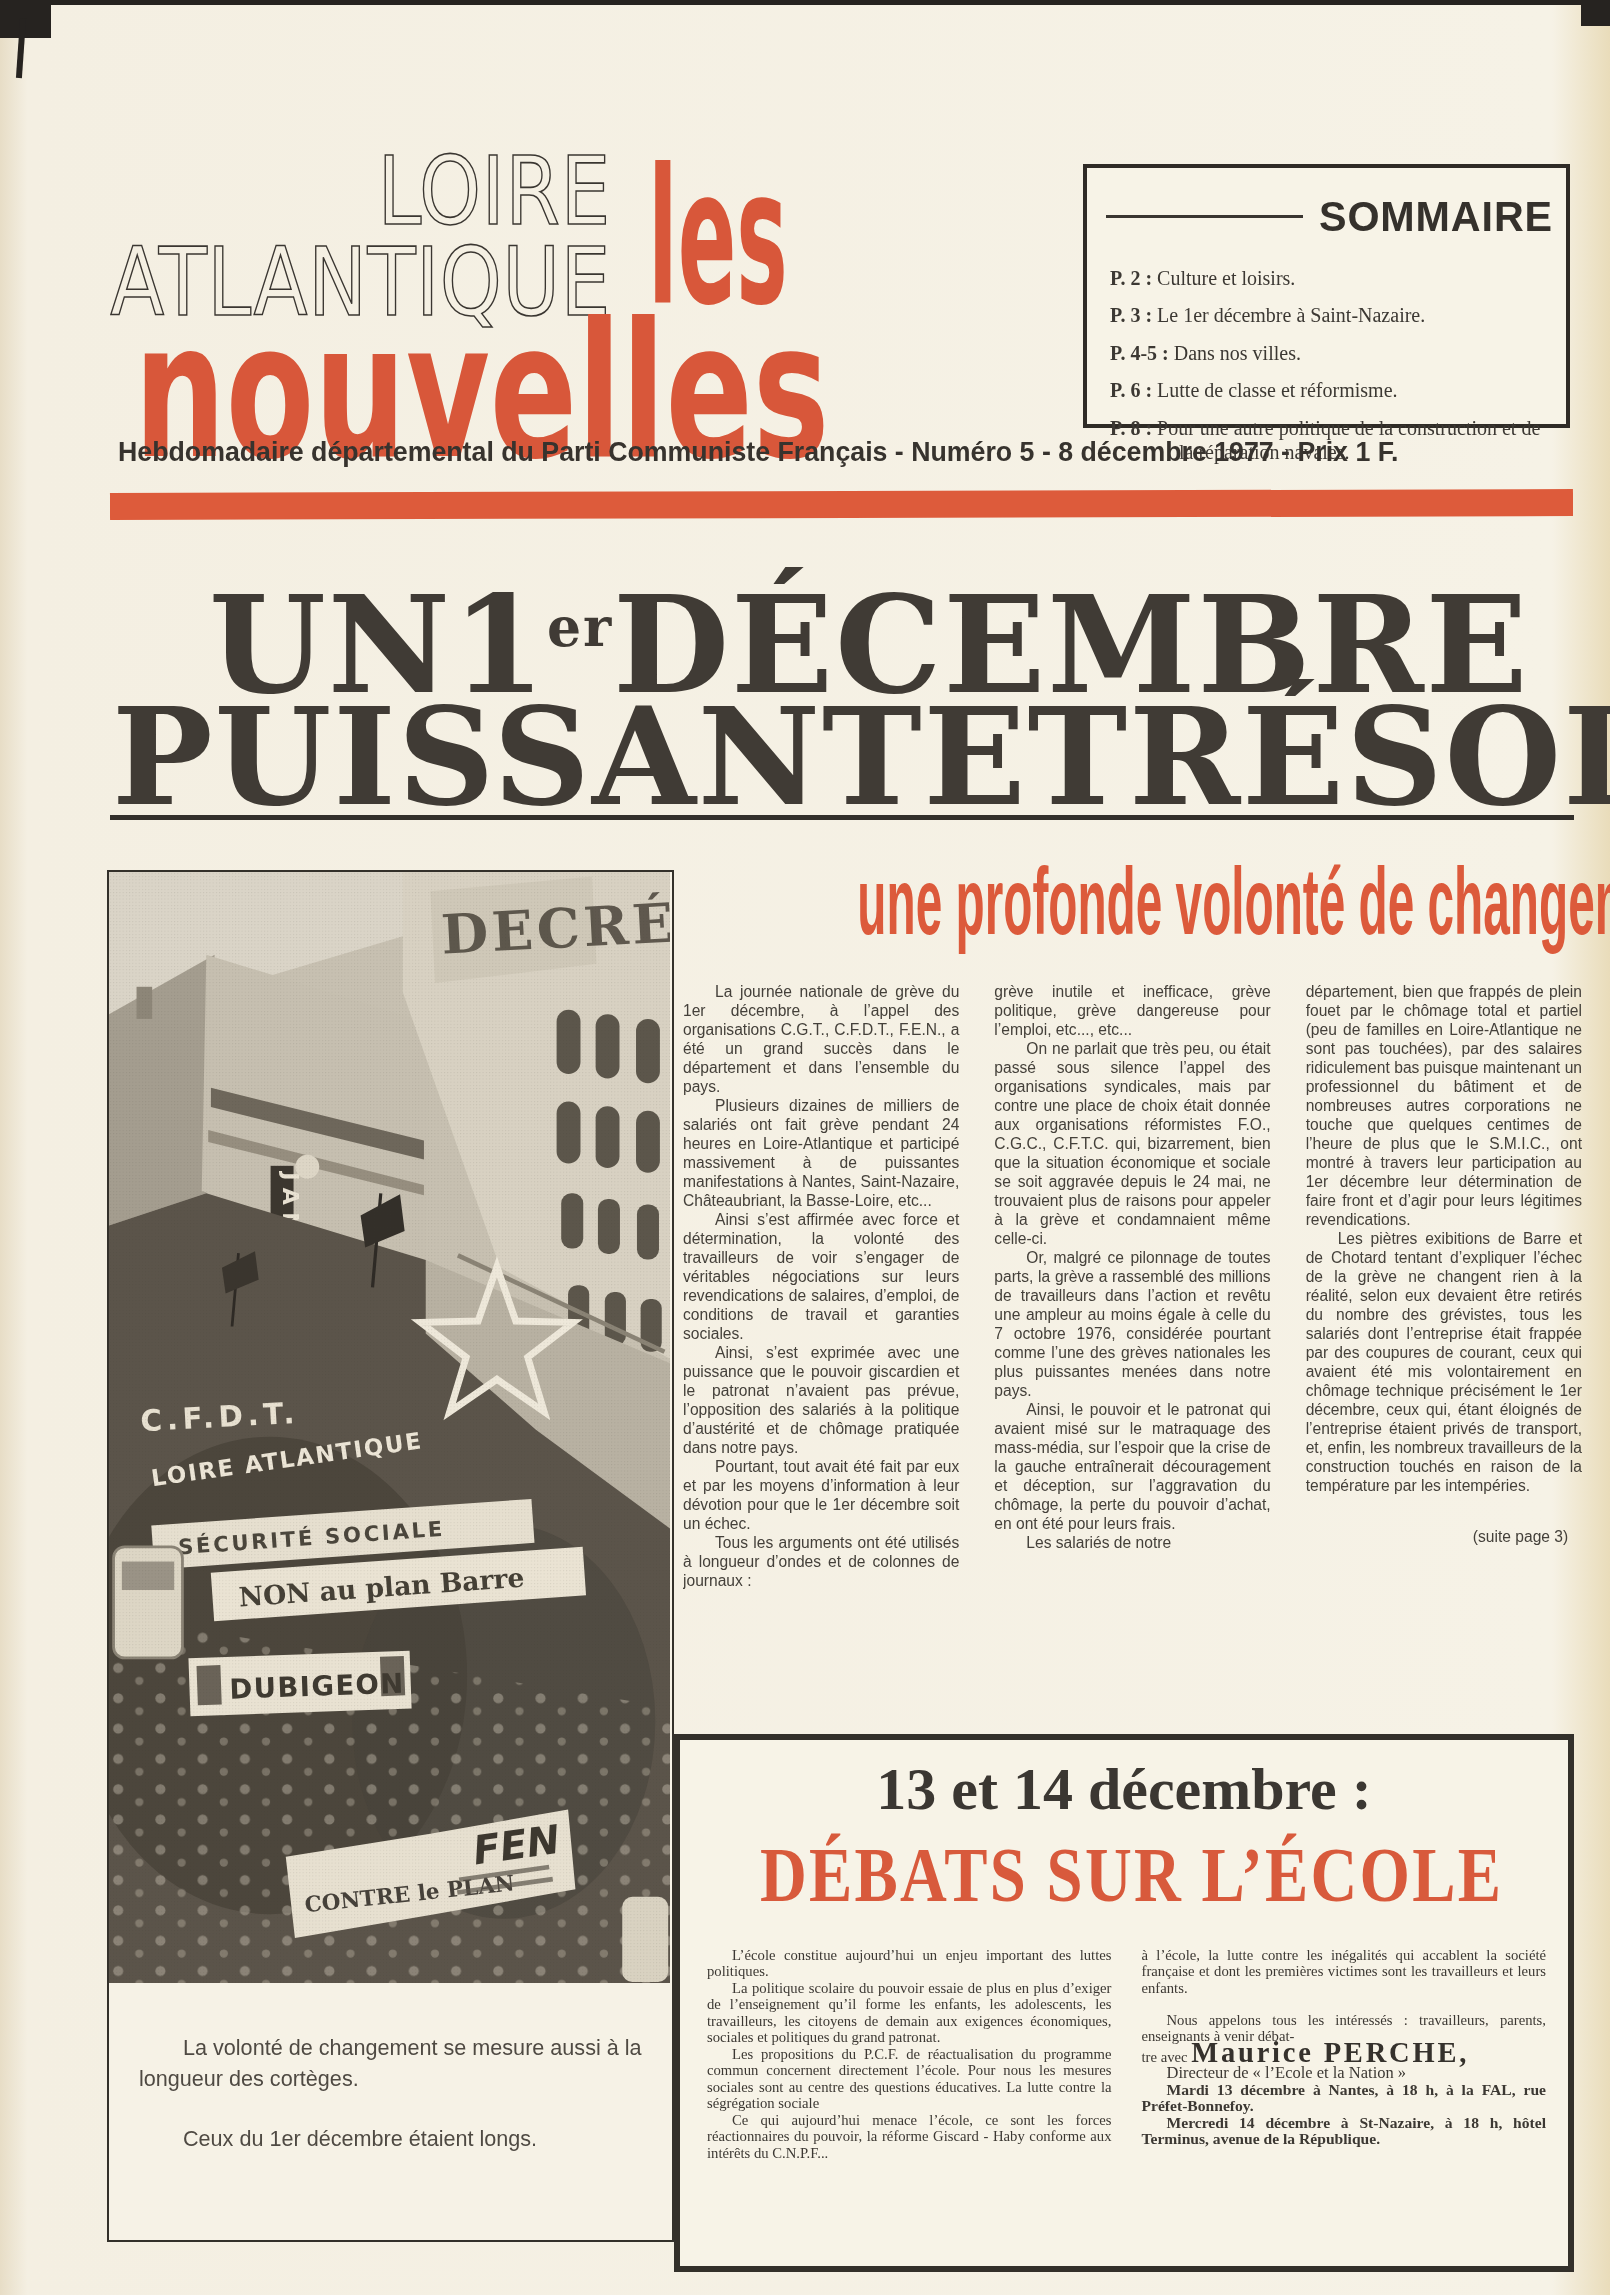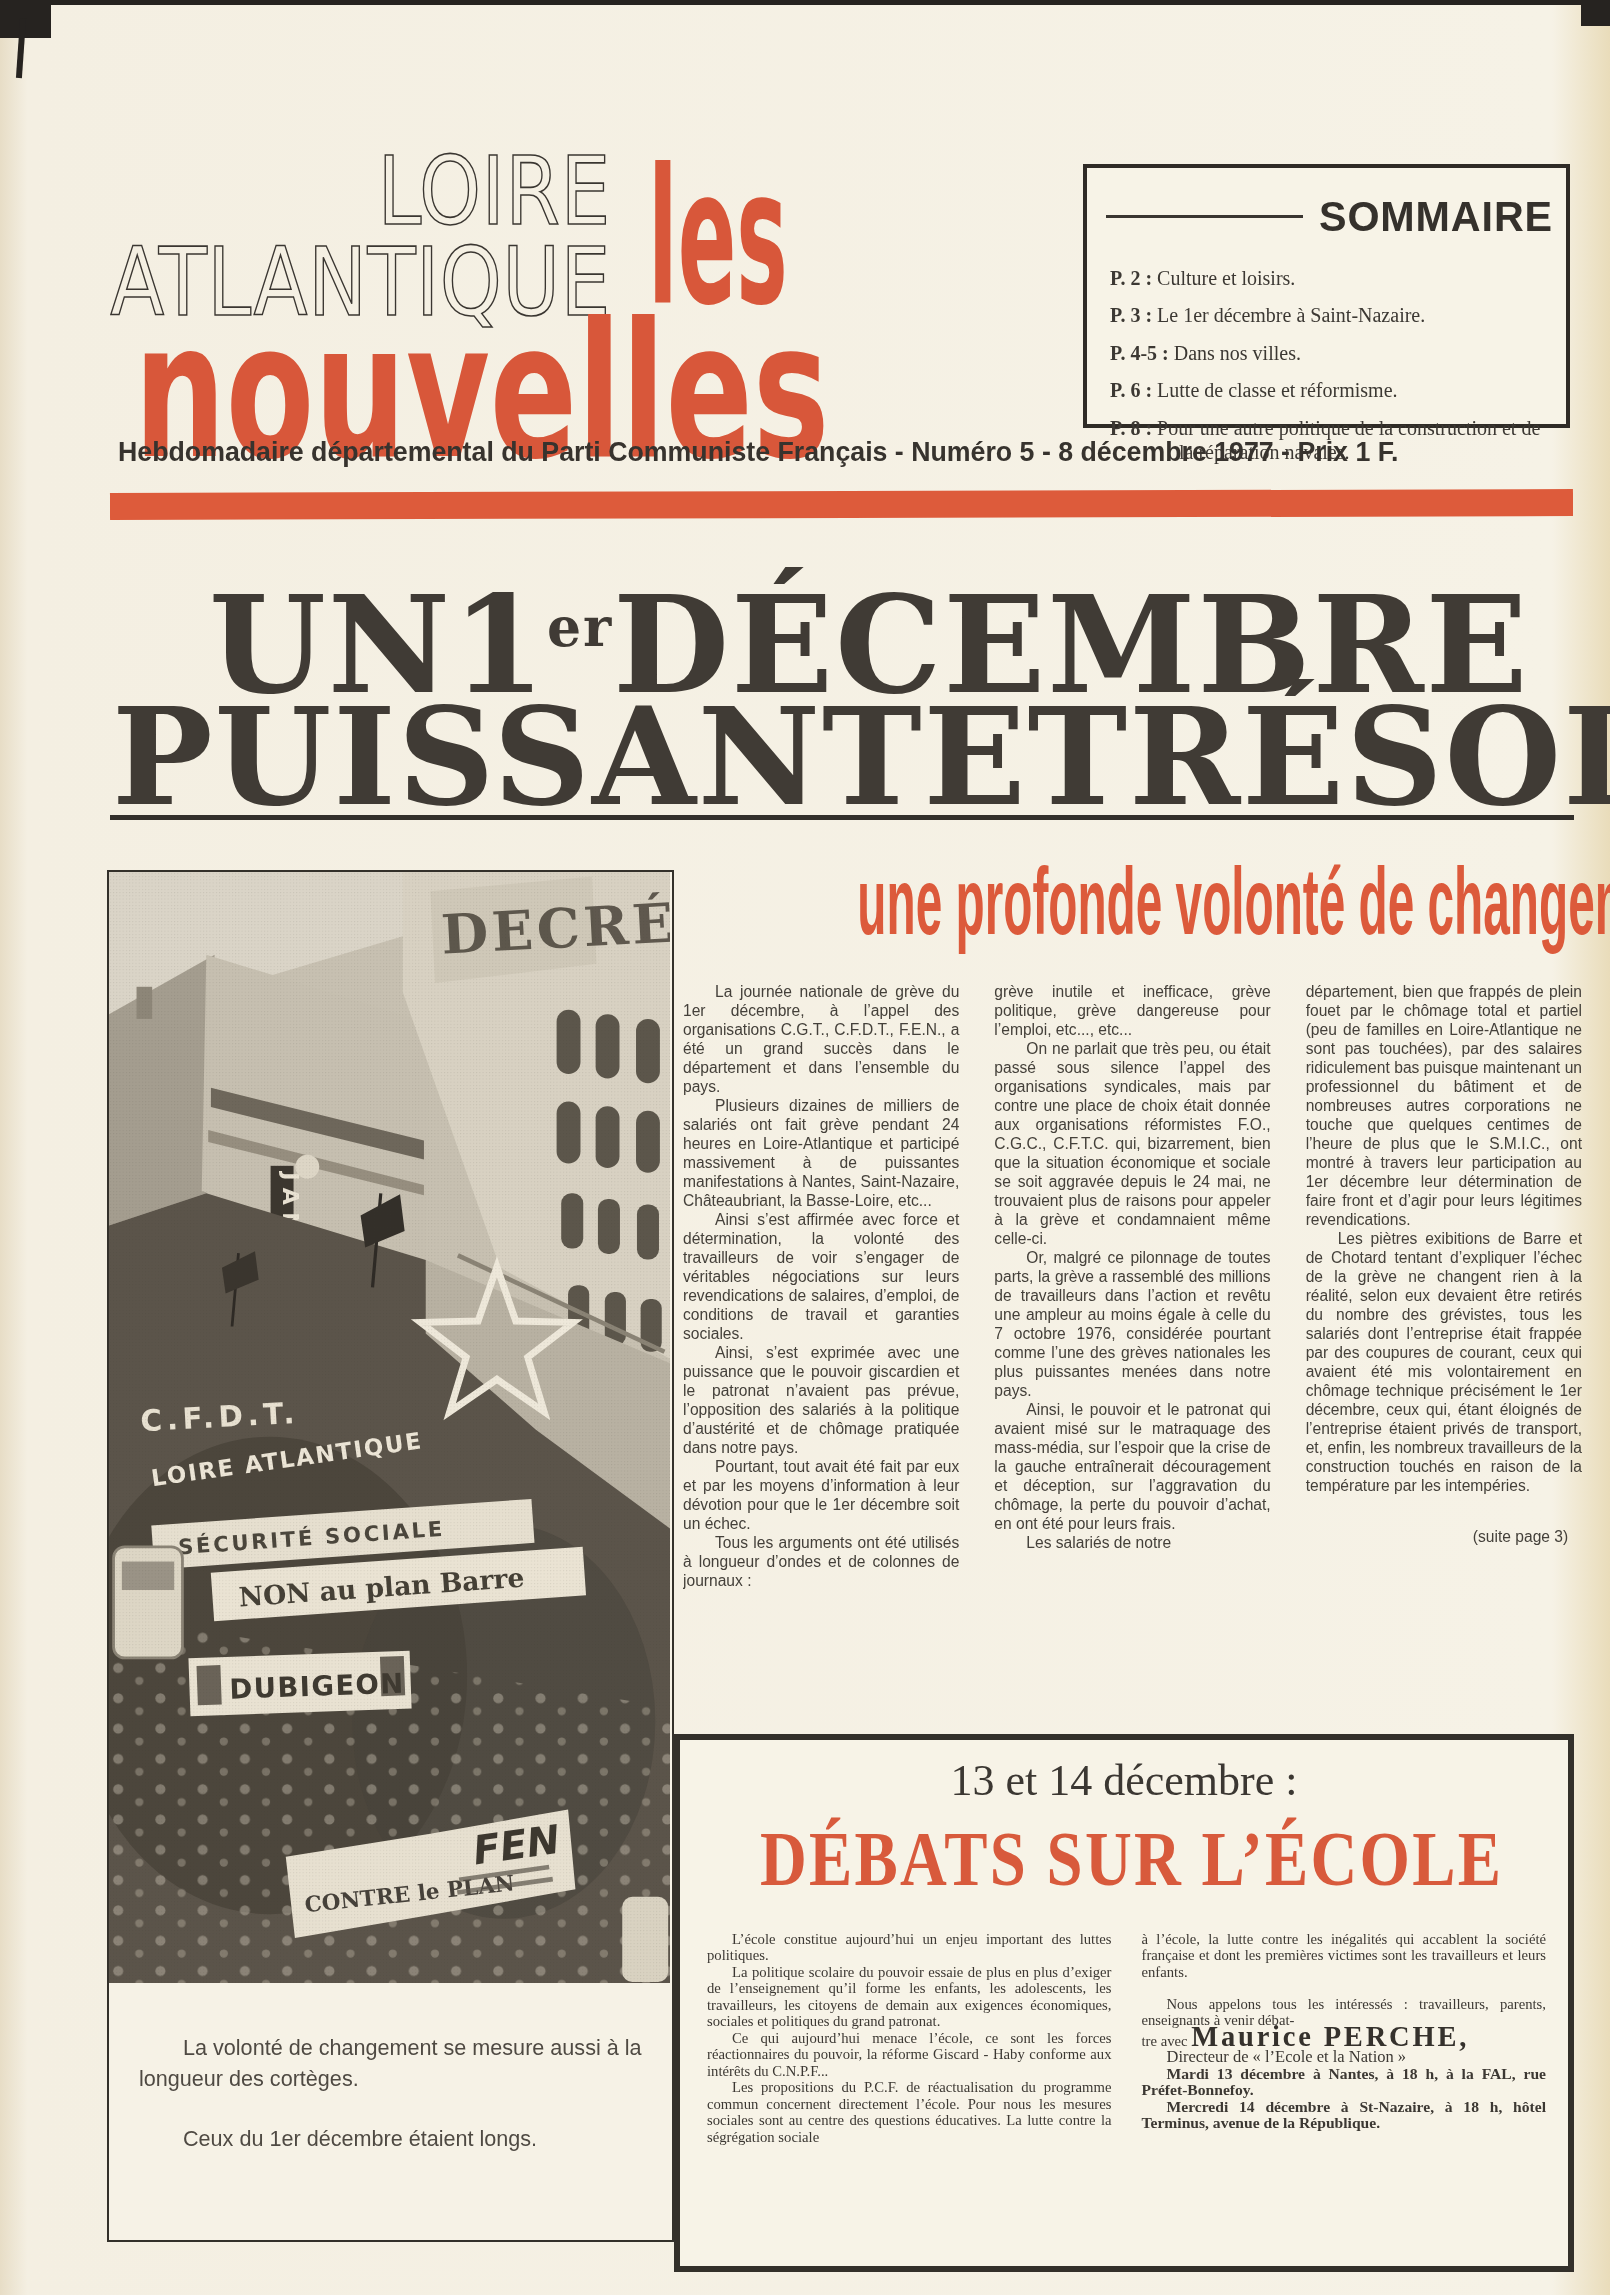--- a/index.html
+++ b/index.html
@@ -78,21 +78,21 @@
   .col{width:286px;font-size:15.6px;line-height:19px;text-align:justify;color:#44403a;}
   .col p{margin:0;text-indent:32px;}
   .col p.cont{text-indent:0;}
   .col p.suite{text-align:right;text-indent:0;margin-top:32px;padding-right:13.8px;}
   
   .school{
     position:absolute;left:674px;top:1734px;width:900px;height:538px;
     border:6px solid #33302a;box-sizing:border-box;background:#f7f3e7;
     font-family:"Liberation Serif",serif;color:#3c3833;
   }
-  .school-dates{margin:19px 0 0 0;text-align:center;font-size:44px;line-height:1;font-weight:normal;color:#3b3732;}
+  .school-dates{margin:19px 0 0 0;text-align:center;font-size:60px;line-height:1;font-weight:bold;color:#3b3732;}
   .school-title{
     margin:15.6px 0 0 0;text-align:center;font-weight:bold;font-size:79px;line-height:1;color:#d85a3c;
     transform:scaleX(.82);transform-origin:center top;white-space:nowrap;letter-spacing:2.8px;
   }
   .school-cols{display:flex;gap:30px;margin:33px 0 0 5px;padding:0 22px;}
   .school-col{flex:1;font-size:14.7px;line-height:16.5px;text-align:justify;}
   .school-col p{margin:0;text-indent:25px;}
   .school-col p.cont{text-indent:0;}
   .school-col p.sp{margin-top:15.6px;}
   .speaker-line{margin-top:18.4px;}
@@ -270,22 +270,22 @@
     </div>
   </section>
 
   <section class="school">
     <h3 class="school-dates">13 et 14 décembre :</h3>
     <h2 class="school-title">DÉBATS SUR L’ÉCOLE</h2>
     <div class="school-cols">
       <div class="school-col">
         <p>L’école constitue aujourd’hui un enjeu important des luttes politiques.</p>
         <p>La politique scolaire du pouvoir essaie de plus en plus d’exiger de l’enseignement qu’il forme les enfants, les adolescents, les travailleurs, les citoyens de demain aux exigences économiques, sociales et politiques du grand patronat.</p>
+        <p>Les propositions du P.C.F. de réactualisation du programme commun concernent directement l’école. Pour nous les mesures sociales sont au centre des questions éducatives. La lutte contre la ségrégation sociale</p>
         <p>Ce qui aujourd’hui menace l’école, ce sont les forces réactionnaires du pouvoir, la réforme Giscard - Haby conforme aux intérêts du C.N.P.F...</p>
-        <p>Les propositions du P.C.F. de réactualisation du programme commun concernent directement l’école. Pour nous les mesures sociales sont au centre des questions éducatives. La lutte contre la ségrégation sociale</p>
       </div>
       <div class="school-col">
         <p class="cont">à l’école, la lutte contre les inégalités qui accablent la société française et dont les premières victimes sont les travailleurs et leurs enfants.</p>
         <p class="sp">Nous appelons tous les intéressés : travailleurs, parents, enseignants à venir débat-</p>
         <p class="cont speaker-line"><span>tre avec </span><b class="speaker">Maurice PERCHE,</b></p>
         <p class="speaker-title">Directeur de « l’Ecole et la Nation »</p>
         <p class="event">Mardi 13 décembre à Nantes, à 18 h, à la FAL, rue Préfet-Bonnefoy.</p>
         <p class="event">Mercredi 14 décembre à St-Nazaire, à 18 h, hôtel Terminus, avenue de la République.</p>
       </div>
     </div>

